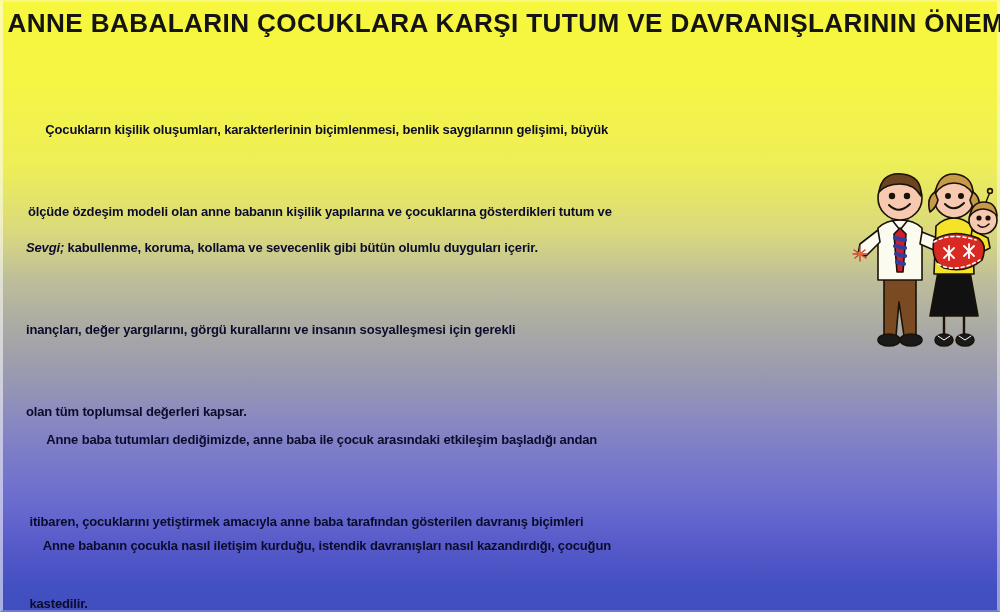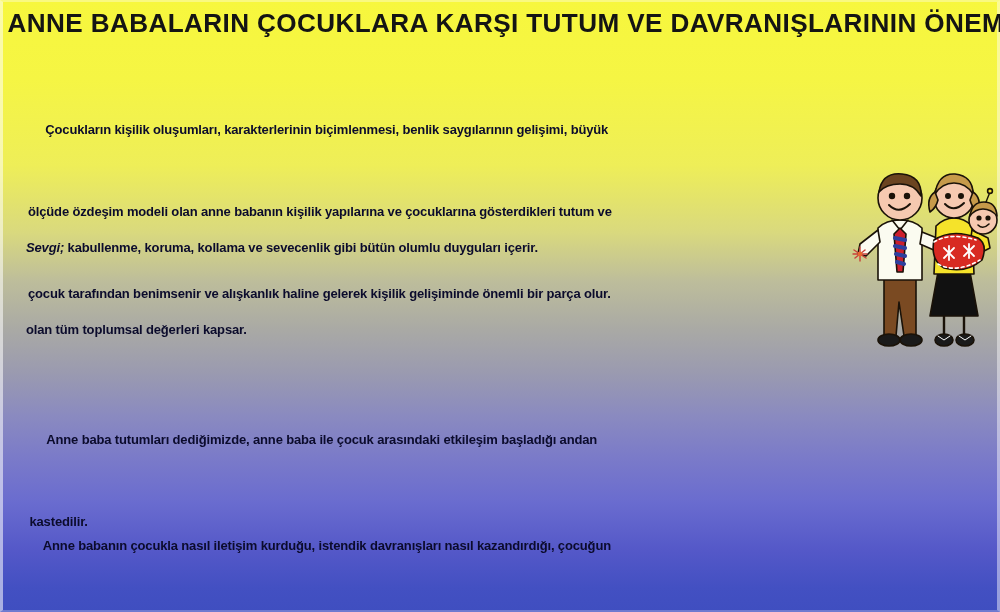--- a/index.html
+++ b/index.html
@@ -94,30 +94,31 @@
 
 <div id="slide">
 
   <div id="frame"></div>
 
   <div id="title">ANNE BABALARIN ÇOCUKLARA KARŞI TUTUM VE DAVRANIŞLARININ ÖNEMİ</div>
 
   <div class="para" id="p1">
     <span class="ln">     Çocukların kişilik oluşumları, karakterlerinin biçimlenmesi, benlik saygılarının gelişimi, büyük</span>
     <span class="ln">ölçüde özdeşim modeli olan anne babanın kişilik yapılarına ve çocuklarına gösterdikleri tutum ve</span>
-    <span class="ln">çocuk tarafından benimsenir ve alışkanlık haline gelerek kişilik gelişiminde önemli bir parça olur.</span>
   </div>
 
   <div class="para" id="p2">
     <span class="ln"><span class="ital">Sevgi;</span><span> kabullenme, koruma, kollama ve sevecenlik gibi bütün olumlu duyguları içerir.</span></span>
+    <span class="ln">inançları, değer yargılarını, görgü kurallarını ve insanın sosyalleşmesi için gerekli</span>
     <span class="ln">olan tüm toplumsal değerleri kapsar.</span>
   </div>
 
   <div class="para" id="p3">
     <span class="ln">      Anne baba tutumları dediğimizde, anne baba ile çocuk arasındaki etkileşim başladığı andan</span>
+    <span class="ln"> itibaren, çocuklarını yetiştirmek amacıyla anne baba tarafından gösterilen davranış biçimleri</span>
     <span class="ln"> kastedilir.</span>
   </div>
 
   <div class="para" id="p4">
     <span class="ln">     Anne babanın çocukla nasıl iletişim kurduğu, istendik davranışları nasıl kazandırdığı, çocuğun</span>
     
     
   </div>
 
   <div class="para" id="p5">

